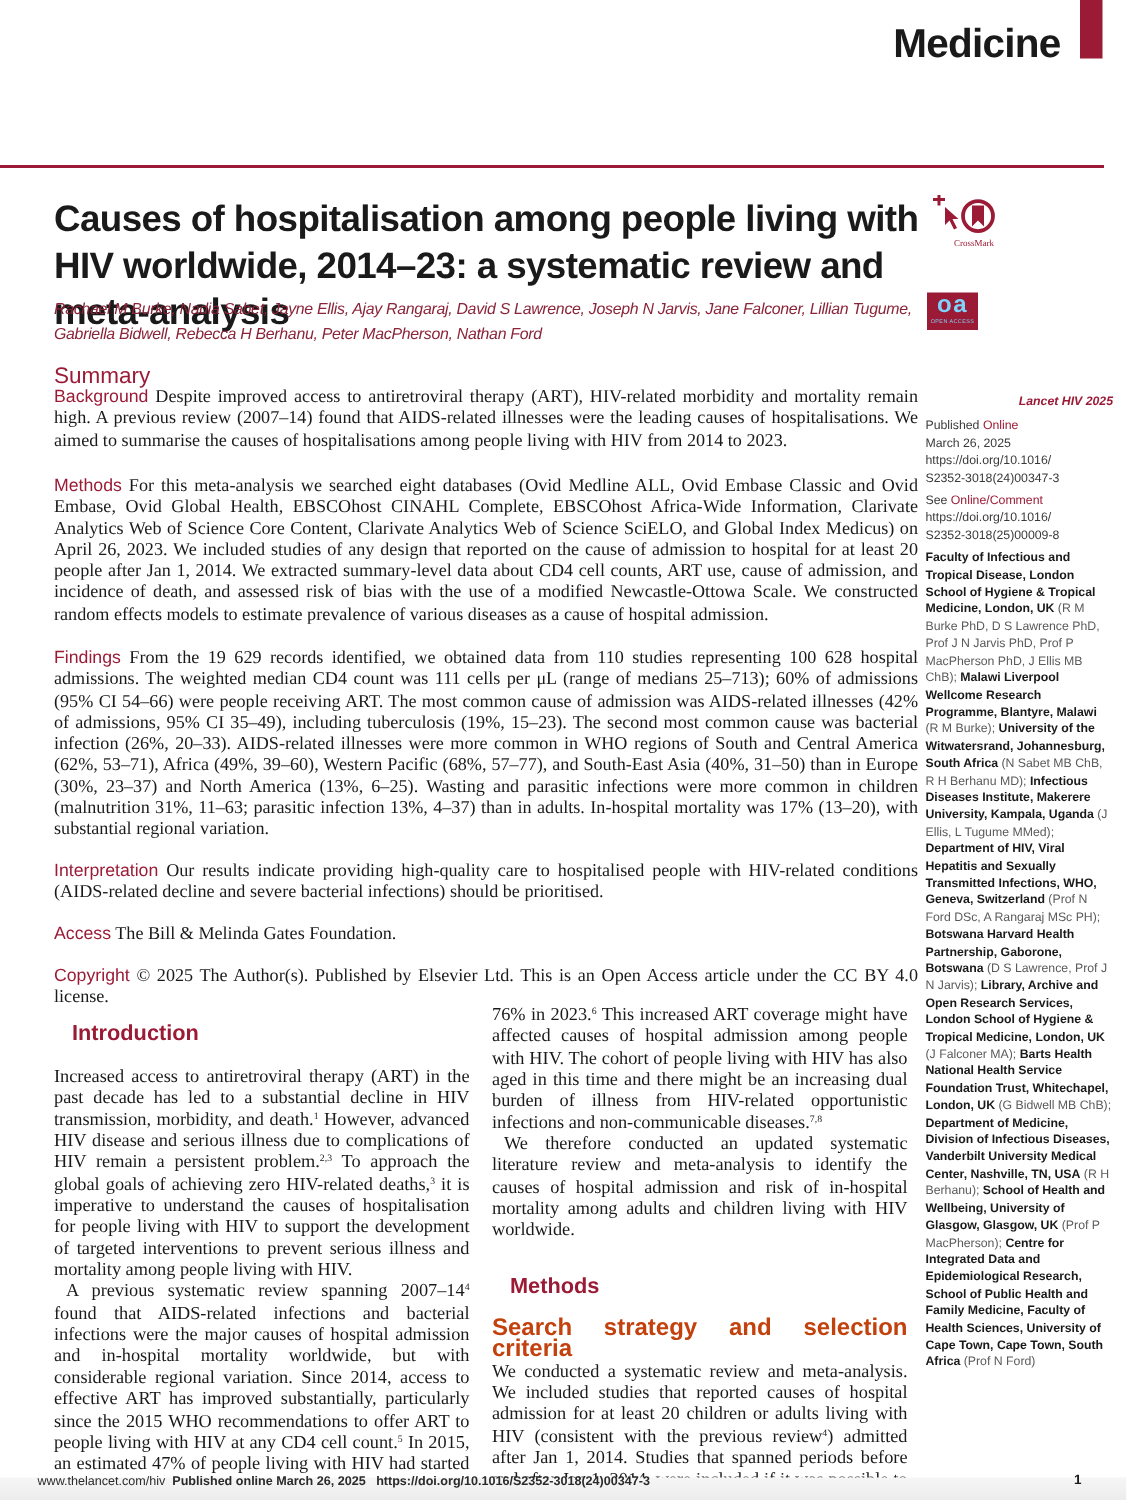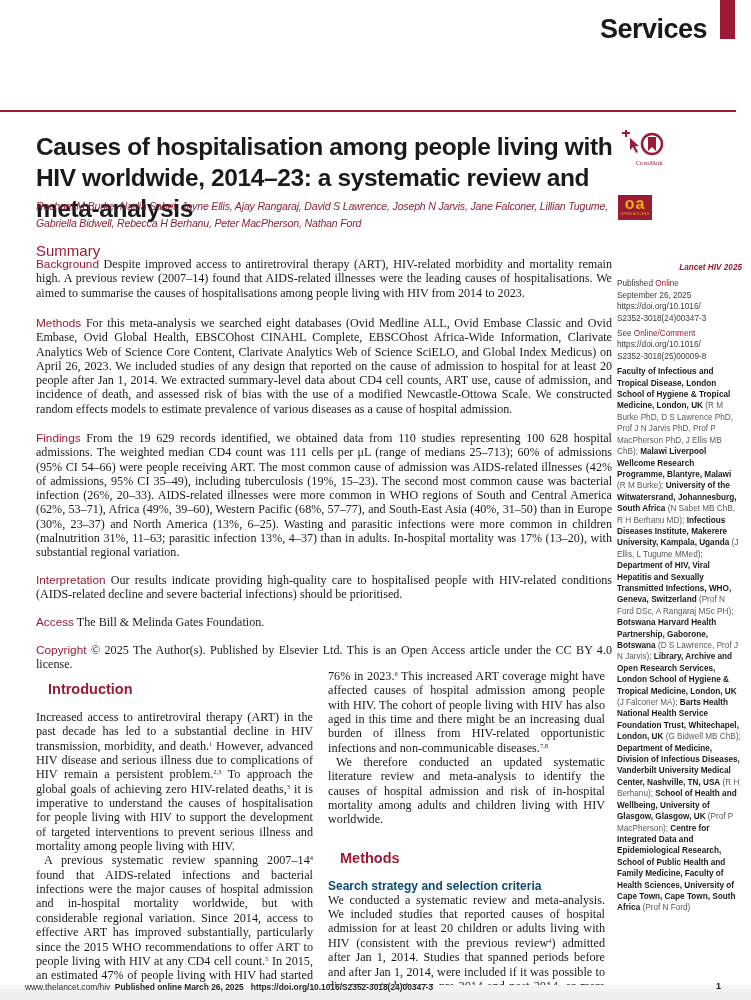--- a/index.html
+++ b/index.html
@@ -14,21 +14,21 @@
   .header-bar { position: absolute; left: 720px; top: 0; width: 15px; height: 39px; background: #9b1b36; }
   .section-label { position: absolute; right: 44px; top: 14px; font-size: 27px; font-weight: bold; letter-spacing: -0.5px; color: #1a1a1a; }
   .header-rule { position: absolute; left: 0; top: 110px; width: 736px; height: 2px; background: #9b1b36; }
 
   
   .title { position: absolute; left: 36px; top: 131px; width: 580px; font-size: 24.5px; line-height: 31px; font-weight: bold; letter-spacing: -0.4px; color: #1a1a1a; }
   .authors { position: absolute; left: 36px; top: 198px; width: 580px; font-size: 10.6px; line-height: 17px; font-style: italic; color: #8a2438; letter-spacing: -0.2px; }
 
   .crossmark { position: absolute; left: 620px; top: 130px; width: 50px; height: 46px; }
   .crossmark-label { position: absolute; left: 636px; top: 160px; font-size: 6px; color: #9b1b36; font-family: "Liberation Serif", serif; }
-  .oa-badge { position: absolute; left: 618px; top: 195px; width: 34px; height: 25px; background: #9b1b36; color: #eab308; text-align: center; }
+  .oa-badge { position: absolute; left: 618px; top: 195px; width: 34px; height: 25px; background: #9b1b36; color: #7dd3fc; text-align: center; }
   .oa-badge .oa-main { font-size: 16px; font-weight: bold; line-height: 17px; letter-spacing: 1px; }
   .oa-badge .oa-sub { font-size: 3.6px; line-height: 4px; letter-spacing: .3px; }
 
   
   .summary-heading { position: absolute; left: 36px; top: 242px; font-size: 15px; font-weight: normal; color: #9b1b36; }
   .abstract { position: absolute; left: 36px; width: 576px; font-size: 12.1px; line-height: 14.3px; text-align: justify; color: #1a1a1a; }
   .abstract .lbl { color: #9b1b36; font-family: "Liberation Sans", "DejaVu Sans", sans-serif; font-size: 11.8px; }
   .abs-background { top: 257px; }
   .abs-methods { top: 316px; }
   .abs-findings { top: 431px; }
@@ -45,34 +45,34 @@
   .sidebar .person { color: #5a5a5a; }
 
   
   .col { position: absolute; top: 669px; width: 277px; font-size: 12.2px; line-height: 14.35px; text-align: justify; color: #1a1a1a; }
   .col-left { left: 36px; }
   .col-right { left: 328px; }
   .col p { margin: 0; }
   .col p.indent { text-indent: 8px; }
   .col sup { font-size: 6.5px; line-height: 0; vertical-align: 4px; }
   .h-section { font-size: 14.5px; font-weight: bold; color: #9b1b36; line-height: 17px; margin: 12px; }
-  .h-sub { font-size: 12px; font-weight: bold; color: #0c4a6e; line-height: 14px; margin: 0; }
+  .h-sub { font-size: 16px; font-weight: bold; color: #c2410c; line-height: 14px; margin: 0; }
   .gap { height: 11px; }
 
   
   .footer-shade { position: absolute; left: 0; top: 985px; width: 751px; height: 15px; background: linear-gradient(#f6f6f6, #ececec); }
   .footer { position: absolute; left: 25px; top: 982px; width: 700px; font-size: 8.4px; color: #2a2a2a; font-family: "Liberation Sans", "DejaVu Sans", sans-serif; }
   .footer .b { font-weight: bold; }
   .page-num { position: absolute; left: 716px; top: 981px; font-size: 9px; font-weight: bold; font-family: "Liberation Sans", "DejaVu Sans", sans-serif; }
 </style>
 </head>
 <body>
 
 <div class="header-bar"></div>
-<div class="section-label sans">Services</div>
+<div class="section-label sans">Medicine</div>
 <div class="header-rule"></div>
 
 <h1 class="title sans" style="margin:0">Causes of hospitalisation among people living with HIV worldwide, 2014–23: a systematic review and meta-analysis</h1>
 <div class="authors sans">Rachael M Burke, Nadia Sabet, Jayne Ellis, Ajay Rangaraj, David S Lawrence, Joseph N Jarvis, Jane Falconer, Lillian Tugume, Gabriella Bidwell, Rebecca H Berhanu, Peter MacPherson, Nathan Ford</div>
 
 <div class="crossmark">
   <svg width="50" height="32" viewBox="0 0 50 32">
     <path d="M2 3 H10 M6 -1 V7" stroke="#9b1b36" stroke-width="2" fill="none"></path>
     <path d="M10 8 L10 20 L13 17 L16 23 L18 22 L15 16 L19 16 Z" fill="#9b1b36"></path>
     <circle cx="32" cy="14" r="10" fill="none" stroke="#9b1b36" stroke-width="2.5"></circle>
@@ -104,21 +104,21 @@
   <span class="lbl">Access</span><span> The Bill &amp; Melinda Gates Foundation.</span>
 </div>
 <div class="abstract abs-copyright">
   <span class="lbl">Copyright</span><span> © 2025 The Author(s). Published by Elsevier Ltd. This is an Open Access article under the CC BY 4.0 license.</span>
 </div>
 
 <aside class="sidebar">
   <div class="journal">Lancet HIV 2025</div>
   <div class="block">
     <span>Published </span><span class="hl">Online</span><br>
-    <span>September 26, 2025</span><br>
+    <span>March 26, 2025</span><br>
     <span>https://doi.org/10.1016/</span><br>
     <span>S2352-3018(24)00347-3</span>
   </div>
   <div class="block">
     <span>See </span><span class="hl">Online/Comment</span><br>
     <span>https://doi.org/10.1016/</span><br>
     <span>S2352-3018(25)00009-8</span>
   </div>
   <div class="block" id="affil"><span class="inst">Faculty of Infectious and Tropical Disease, London School of Hygiene &amp; Tropical Medicine, London, UK</span><span class="person"> (R M Burke PhD, D S Lawrence PhD, Prof J N Jarvis PhD, Prof P MacPherson PhD, J Ellis MB ChB); </span><span class="inst">Malawi Liverpool Wellcome Research Programme, Blantyre, Malawi</span><span class="person"> (R M Burke); </span><span class="inst">University of the Witwatersrand, Johannesburg, South Africa</span><span class="person"> (N Sabet MB ChB, R H Berhanu MD); </span><span class="inst">Infectious Diseases Institute, Makerere University, Kampala, Uganda</span><span class="person"> (J Ellis, L Tugume MMed); </span><span class="inst">Department of HIV, Viral Hepatitis and Sexually Transmitted Infections, WHO, Geneva, Switzerland</span><span class="person"> (Prof N Ford DSc, A Rangaraj MSc PH); </span><span class="inst">Botswana Harvard Health Partnership, Gaborone, Botswana</span><span class="person"> (D S Lawrence, Prof J N Jarvis); </span><span class="inst">Library, Archive and Open Research Services, London School of Hygiene &amp; Tropical Medicine, London, UK</span><span class="person"> (J Falconer MA); </span><span class="inst">Barts Health National Health Service Foundation Trust, Whitechapel, London, UK</span><span class="person"> (G Bidwell MB ChB); </span><span class="inst">Department of Medicine, Division of Infectious Diseases, Vanderbilt University Medical Center, Nashville, TN, USA</span><span class="person"> (R H Berhanu); </span><span class="inst">School of Health and Wellbeing, University of Glasgow, Glasgow, UK</span><span class="person"> (Prof P MacPherson); </span><span class="inst">Centre for Integrated Data and Epidemiological Research, School of Public Health and Family Medicine, Faculty of Health Sciences, University of Cape Town, Cape Town, South Africa</span><span class="person"> (Prof N Ford)</span></div>
 </aside>

